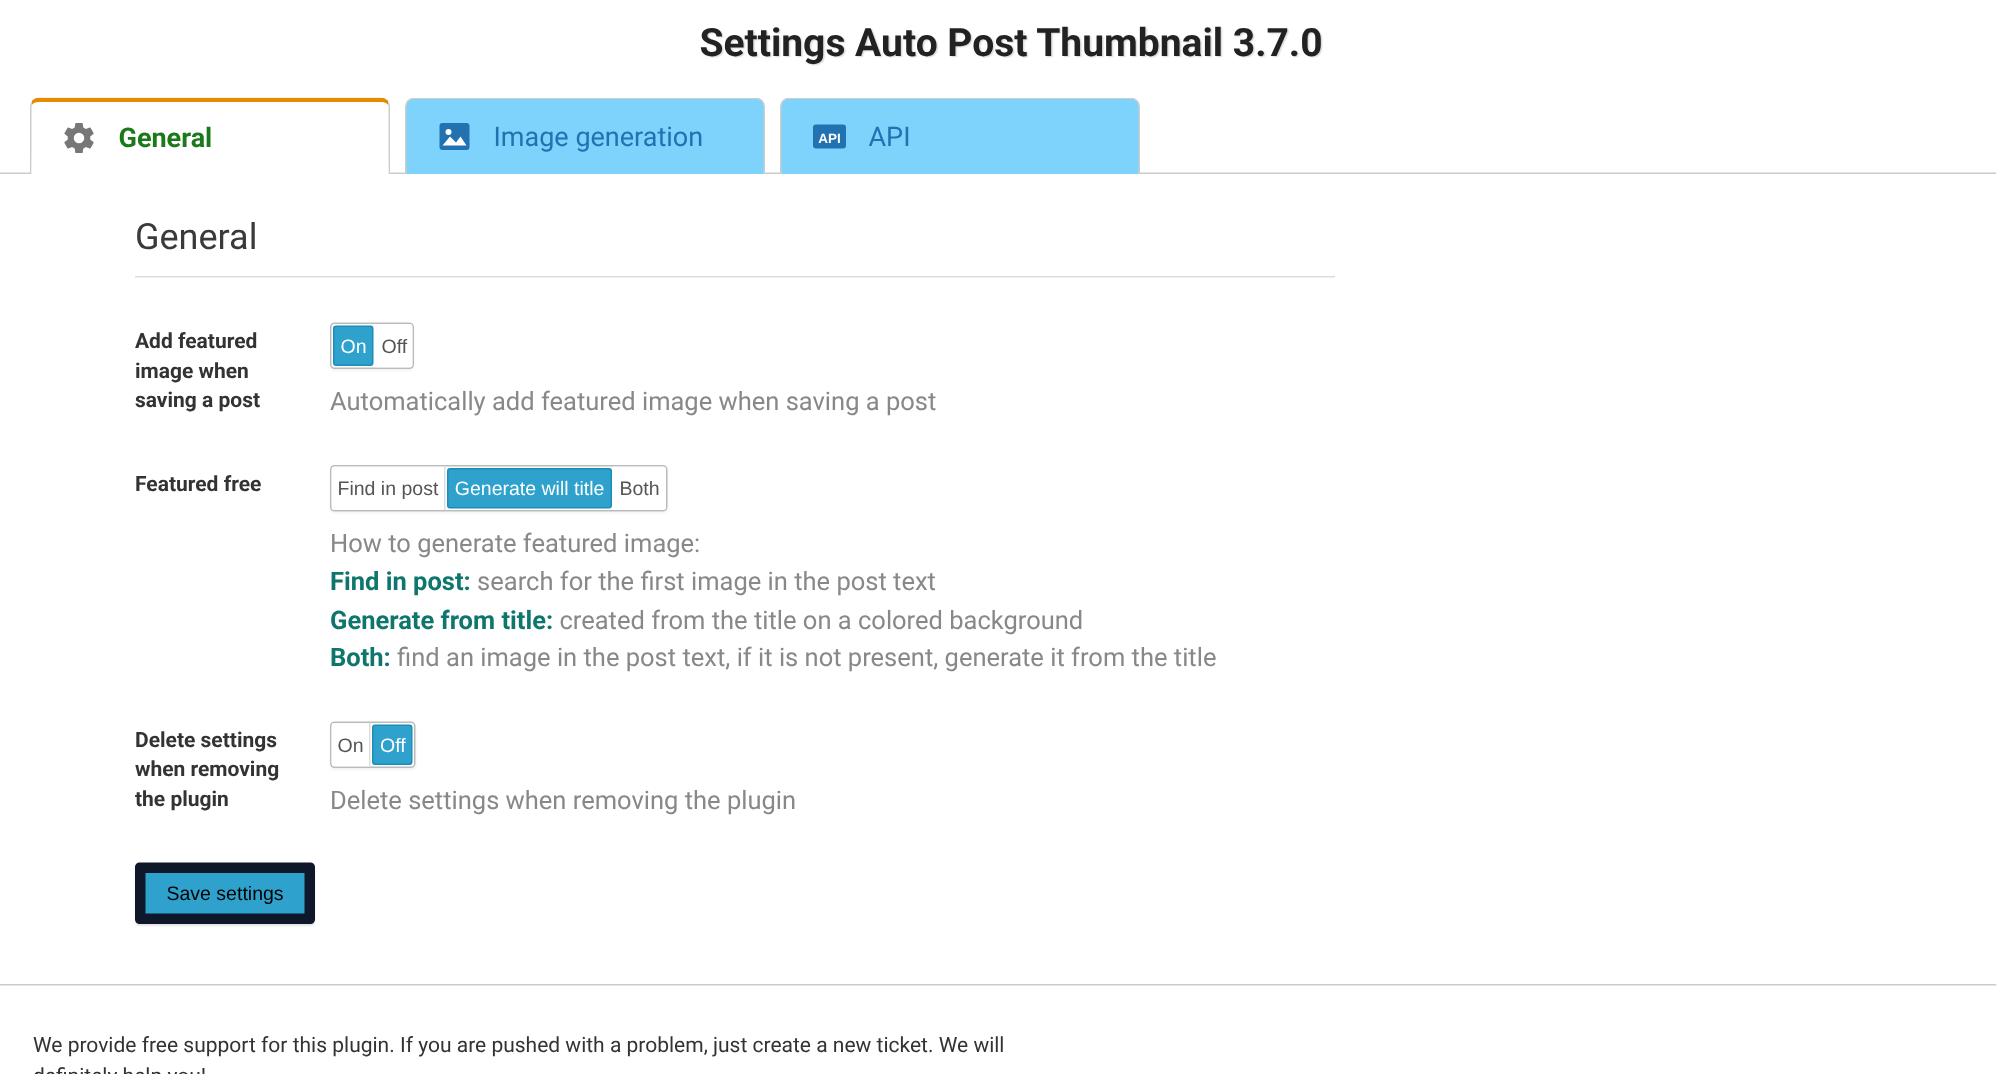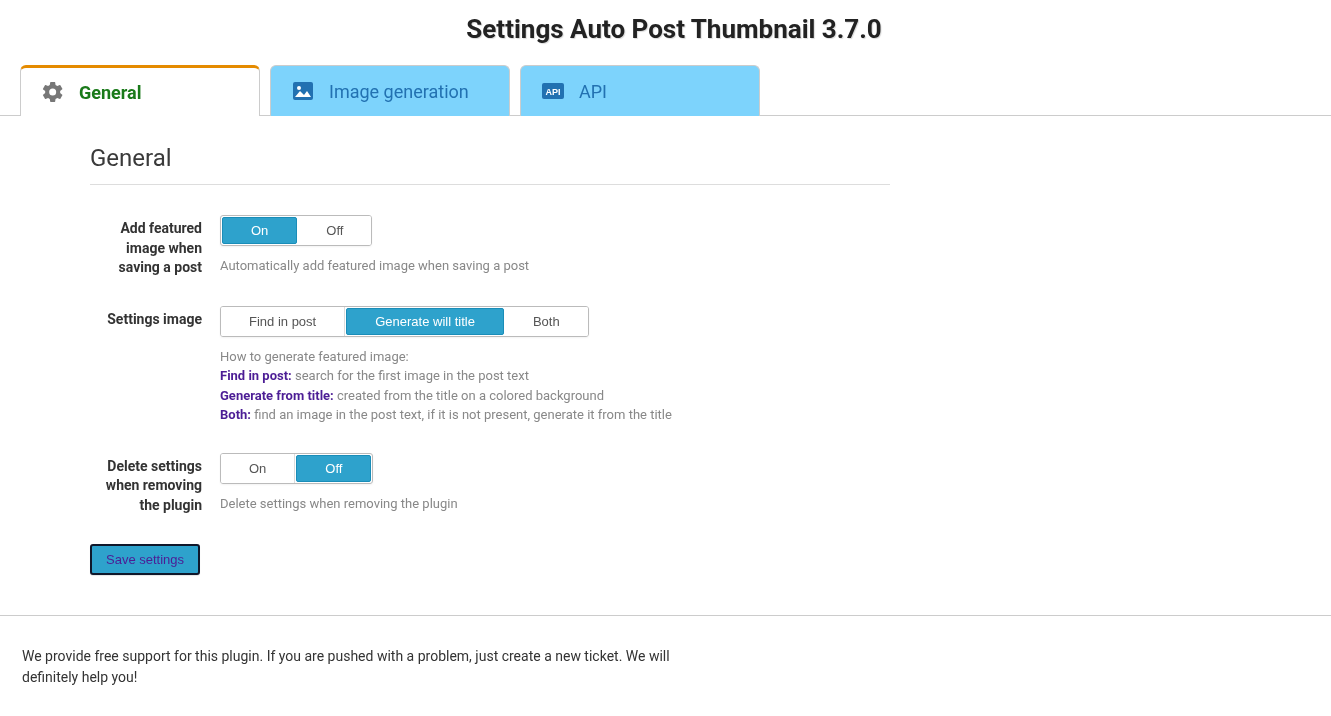--- a/index.html
+++ b/index.html
@@ -67,21 +67,20 @@
     margin-bottom: 30px;
     width: 800px;
   }
   .setting-row {
     display: flex;
     align-items: flex-start;
     margin-bottom: 28px;
   }
   .setting-label {
     width: 130px;
-    text-align: right;
     font-weight: 700;
     font-size: 14px;
     color: #333;
     padding-right: 18px;
     flex-shrink: 0;
     line-height: 1.4;
     padding-top: 4px;
   }
   .setting-control {
     flex: 1;
@@ -89,49 +88,49 @@
   }
   .toggle-group {
     display: inline-flex;
     border: 1px solid #bbb;
     border-radius: 3px;
     overflow: hidden;
     margin-bottom: 10px;
     box-shadow: 0 1px 2px rgba(0,0,0,0.05);
   }
   .toggle-btn {
-    padding: 5px 28px;
+    padding: 5px 4px;
     background: #fff;
     color: #555;
     cursor: pointer;
     font-size: 13px;
     border: none;
     border-right: 1px solid #ddd;
   }
   .toggle-btn:last-child { border-right: none; }
   .toggle-btn.active {
     background: #2ea2cc;
     color: #fff;
     border: 1px solid #1a8db8;
     border-radius: 2px;
     margin: 1px;
   }
   .help-text {
-    font-size: 13px;
+    font-size: 17px;
     color: #888;
     line-height: 1.5;
   }
-  .help-text strong { color: #4c1d95; font-weight: 700; }
+  .help-text strong { color: #0f766e; font-weight: 700; }
   .save-row {
     margin-top: 10px;
   }
   .save-btn {
     background: #2ea2cc;
-    color: #4c1d95;
-    border: 2px solid #0f172a;
+    color: #000000;
+    border: 7px solid #0f172a;
     border-radius: 3px;
     padding: 6px 14px;
     font-size: 13px;
     cursor: pointer;
     box-shadow: 0 1px 1px rgba(0,0,0,0.1);
   }
   .footer {
     border-top: 1px solid #ccc;
     padding: 30px 22px 30px 22px;
   }
@@ -191,21 +190,21 @@
     <div class="setting-control">
       <div class="toggle-group">
         <button class="toggle-btn active">On</button>
         <button class="toggle-btn">Off</button>
       </div>
       <div class="help-text">Automatically add featured image when saving a post</div>
     </div>
   </div>
 
   <div class="setting-row">
-    <div class="setting-label">Settings image</div>
+    <div class="setting-label">Featured free</div>
     <div class="setting-control">
       <div class="toggle-group">
         <button class="toggle-btn">Find in post</button>
         <button class="toggle-btn active">Generate will title</button>
         <button class="toggle-btn">Both</button>
       </div>
       <div class="help-text">
         <span>How to generate featured image:</span><br>
         <strong>Find in post:</strong><span> search for the first image in the post text</span><br>
         <strong>Generate from title:</strong><span> created from the title on a colored background</span><br>

